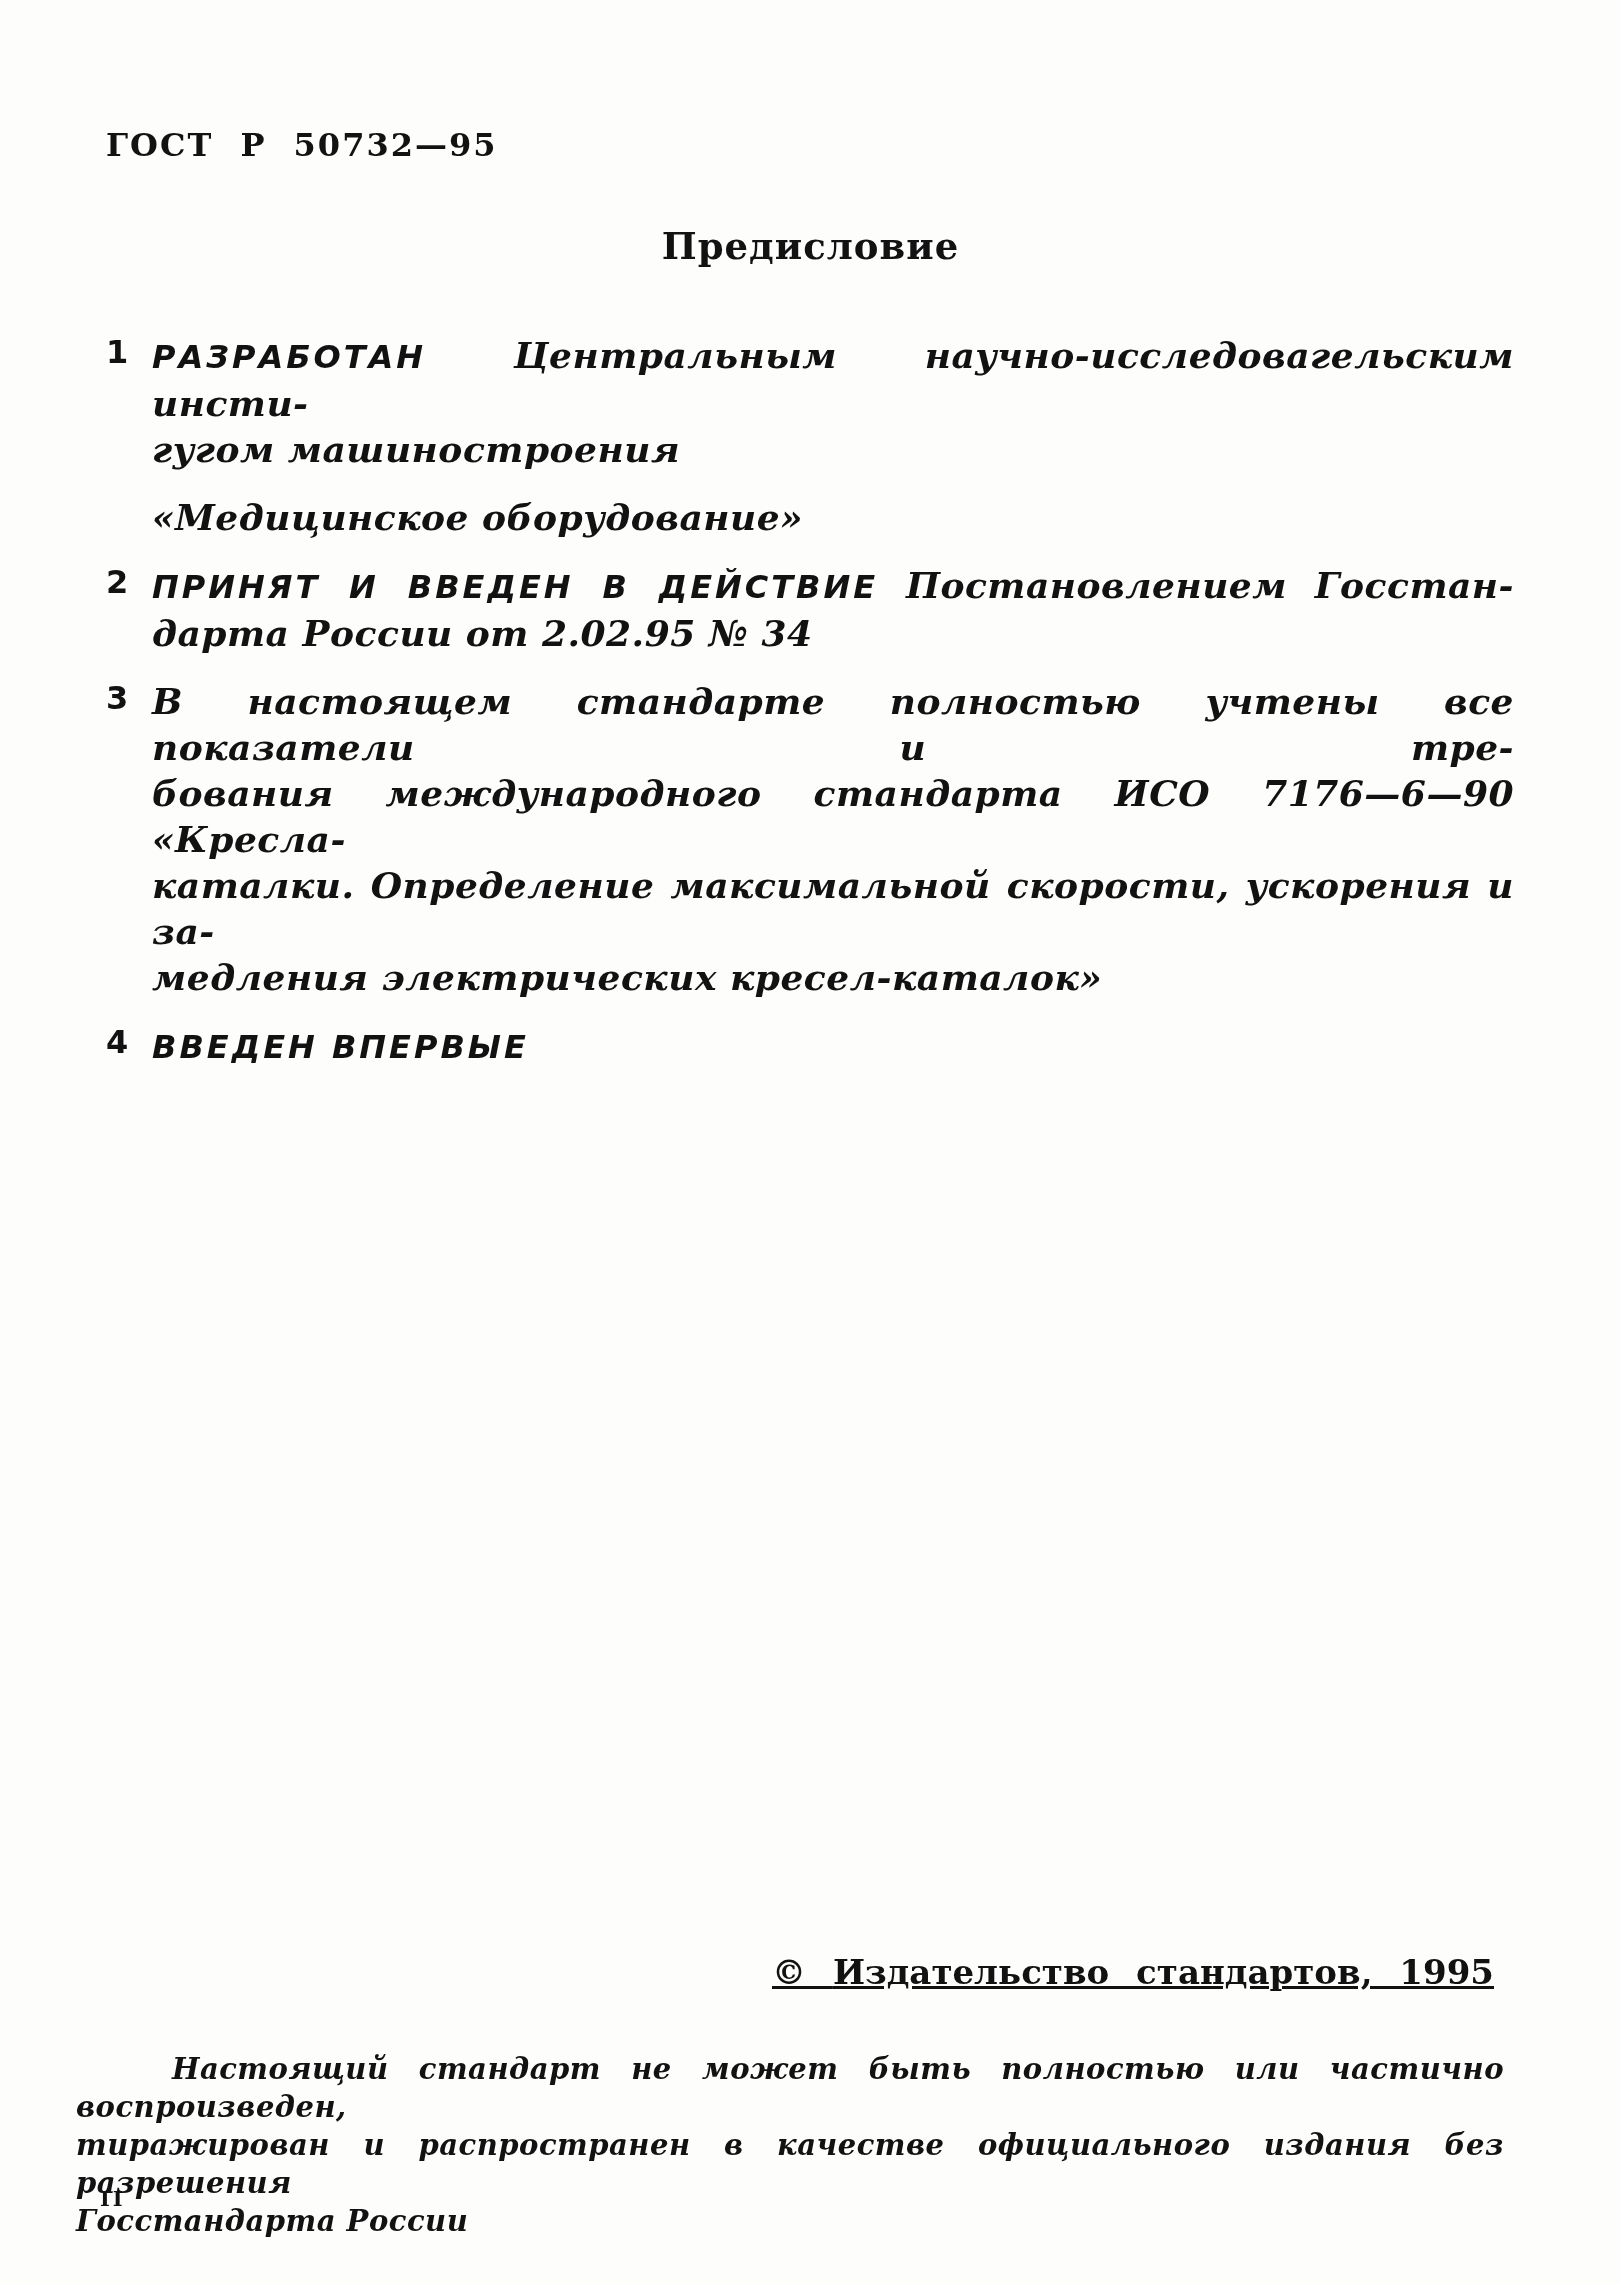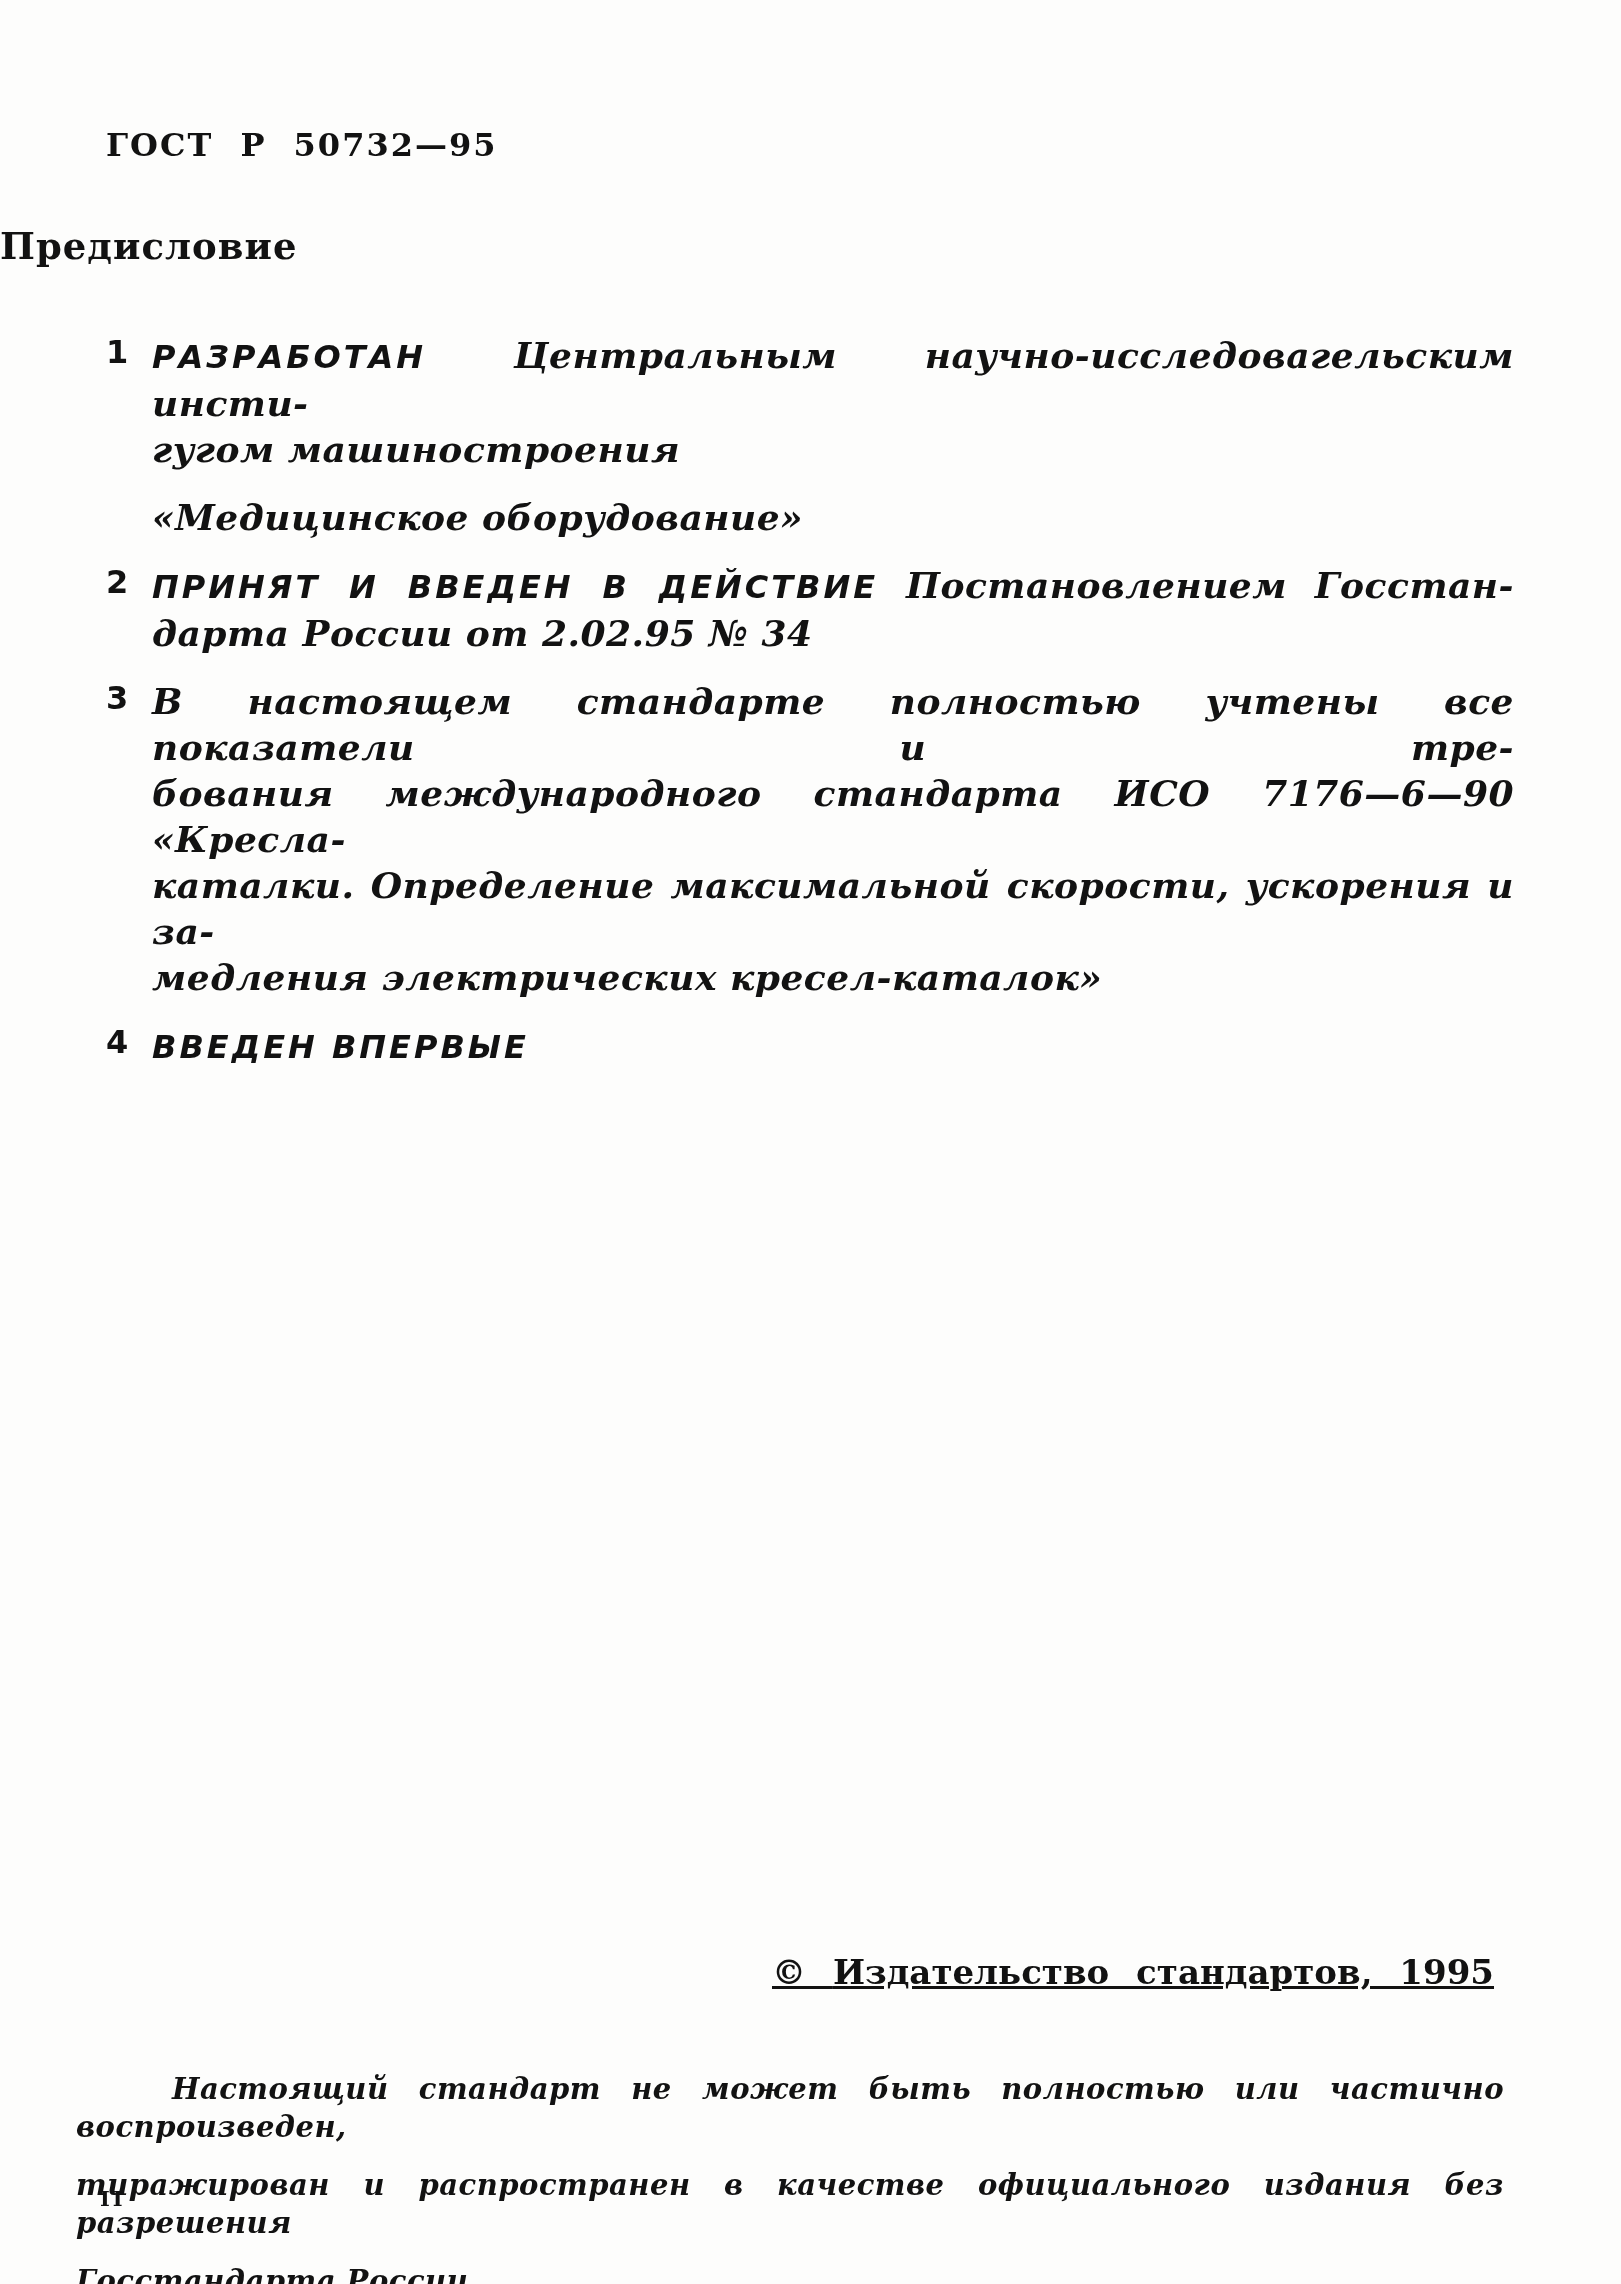--- a/index.html
+++ b/index.html
@@ -11,21 +11,21 @@
     font-family:"DejaVu Serif","Liberation Serif",serif;
     font-weight:700;
     overflow:hidden;
   }
   .doc-code{
     position:absolute;left:106px;top:126px;
     font-size:32px;letter-spacing:2px;word-spacing:14px;
   }
   .title{
     position:absolute;left:0;right:0;top:224px;margin:0;
-    text-align:left;font-size:37px;letter-spacing:1px;font-weight:700;
+    text-align:center;font-size:37px;letter-spacing:1px;font-weight:700;
   }
   .preface{position:absolute;left:152px;top:332px;width:1362px;}
   .item{position:relative;margin-bottom:22px;}
   .num{
     position:absolute;left:-46px;top:1px;
     font-family:"DejaVu Sans","Liberation Sans",sans-serif;
     font-size:32px;font-weight:700;
   }
   .ln{font-size:36px;line-height:46px;letter-spacing:0.5px;font-style:italic;}
   .j{text-align:justify;text-align-last:justify;}
@@ -33,21 +33,21 @@
   .kw{
     font-family:"DejaVu Sans","Liberation Sans",sans-serif;
     font-size:32px;letter-spacing:3px;font-weight:700;
   }
   .copyright{
     position:absolute;left:772px;top:1950px;width:722px;
     font-size:34px;line-height:44px;
     text-align:justify;text-align-last:justify;text-decoration:underline;
   }
   .notice{position:absolute;left:76px;top:2050px;width:1428px;}
-  .notice .ln{font-size:29px;line-height:38px;letter-spacing:0.5px;margin-top:20px;}
+  .notice .ln{font-size:29px;line-height:38px;letter-spacing:0.5px;}
   .indent{text-indent:96px;}
   .page-number{
     position:absolute;left:100px;top:2186px;
     font-size:21px;letter-spacing:3px;
   }
 </style>
 </head>
 <body>
 
 <div class="page">

